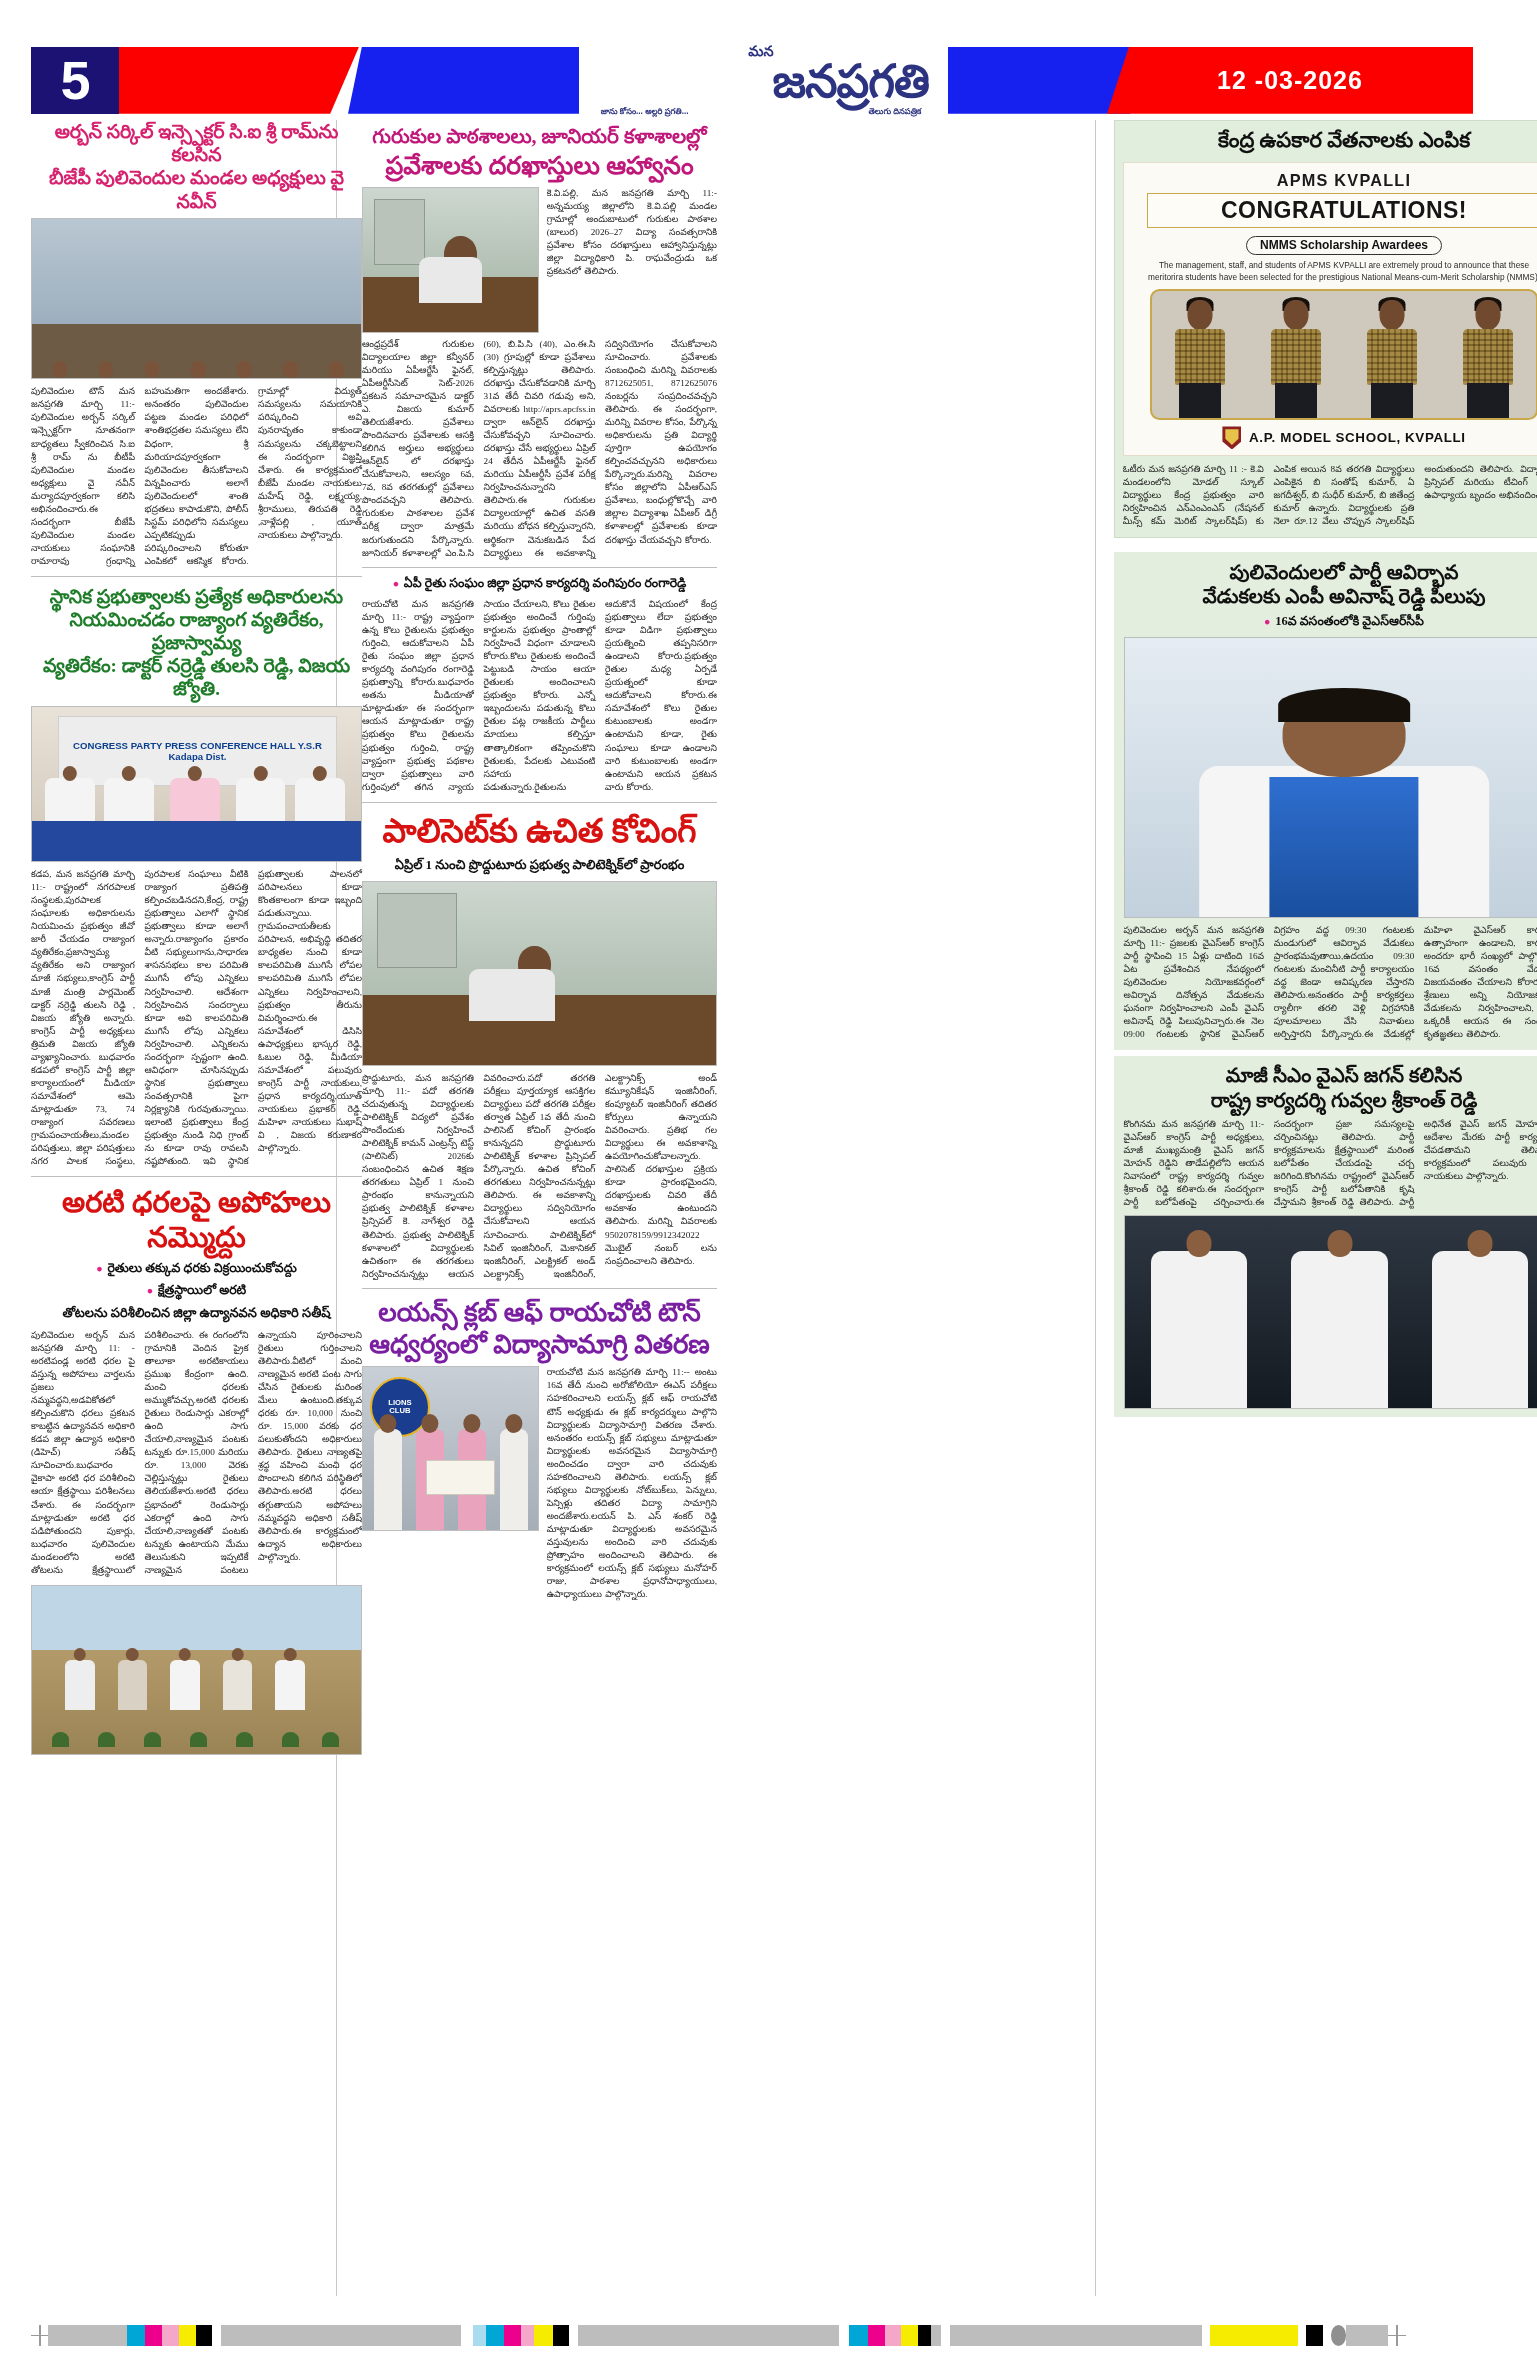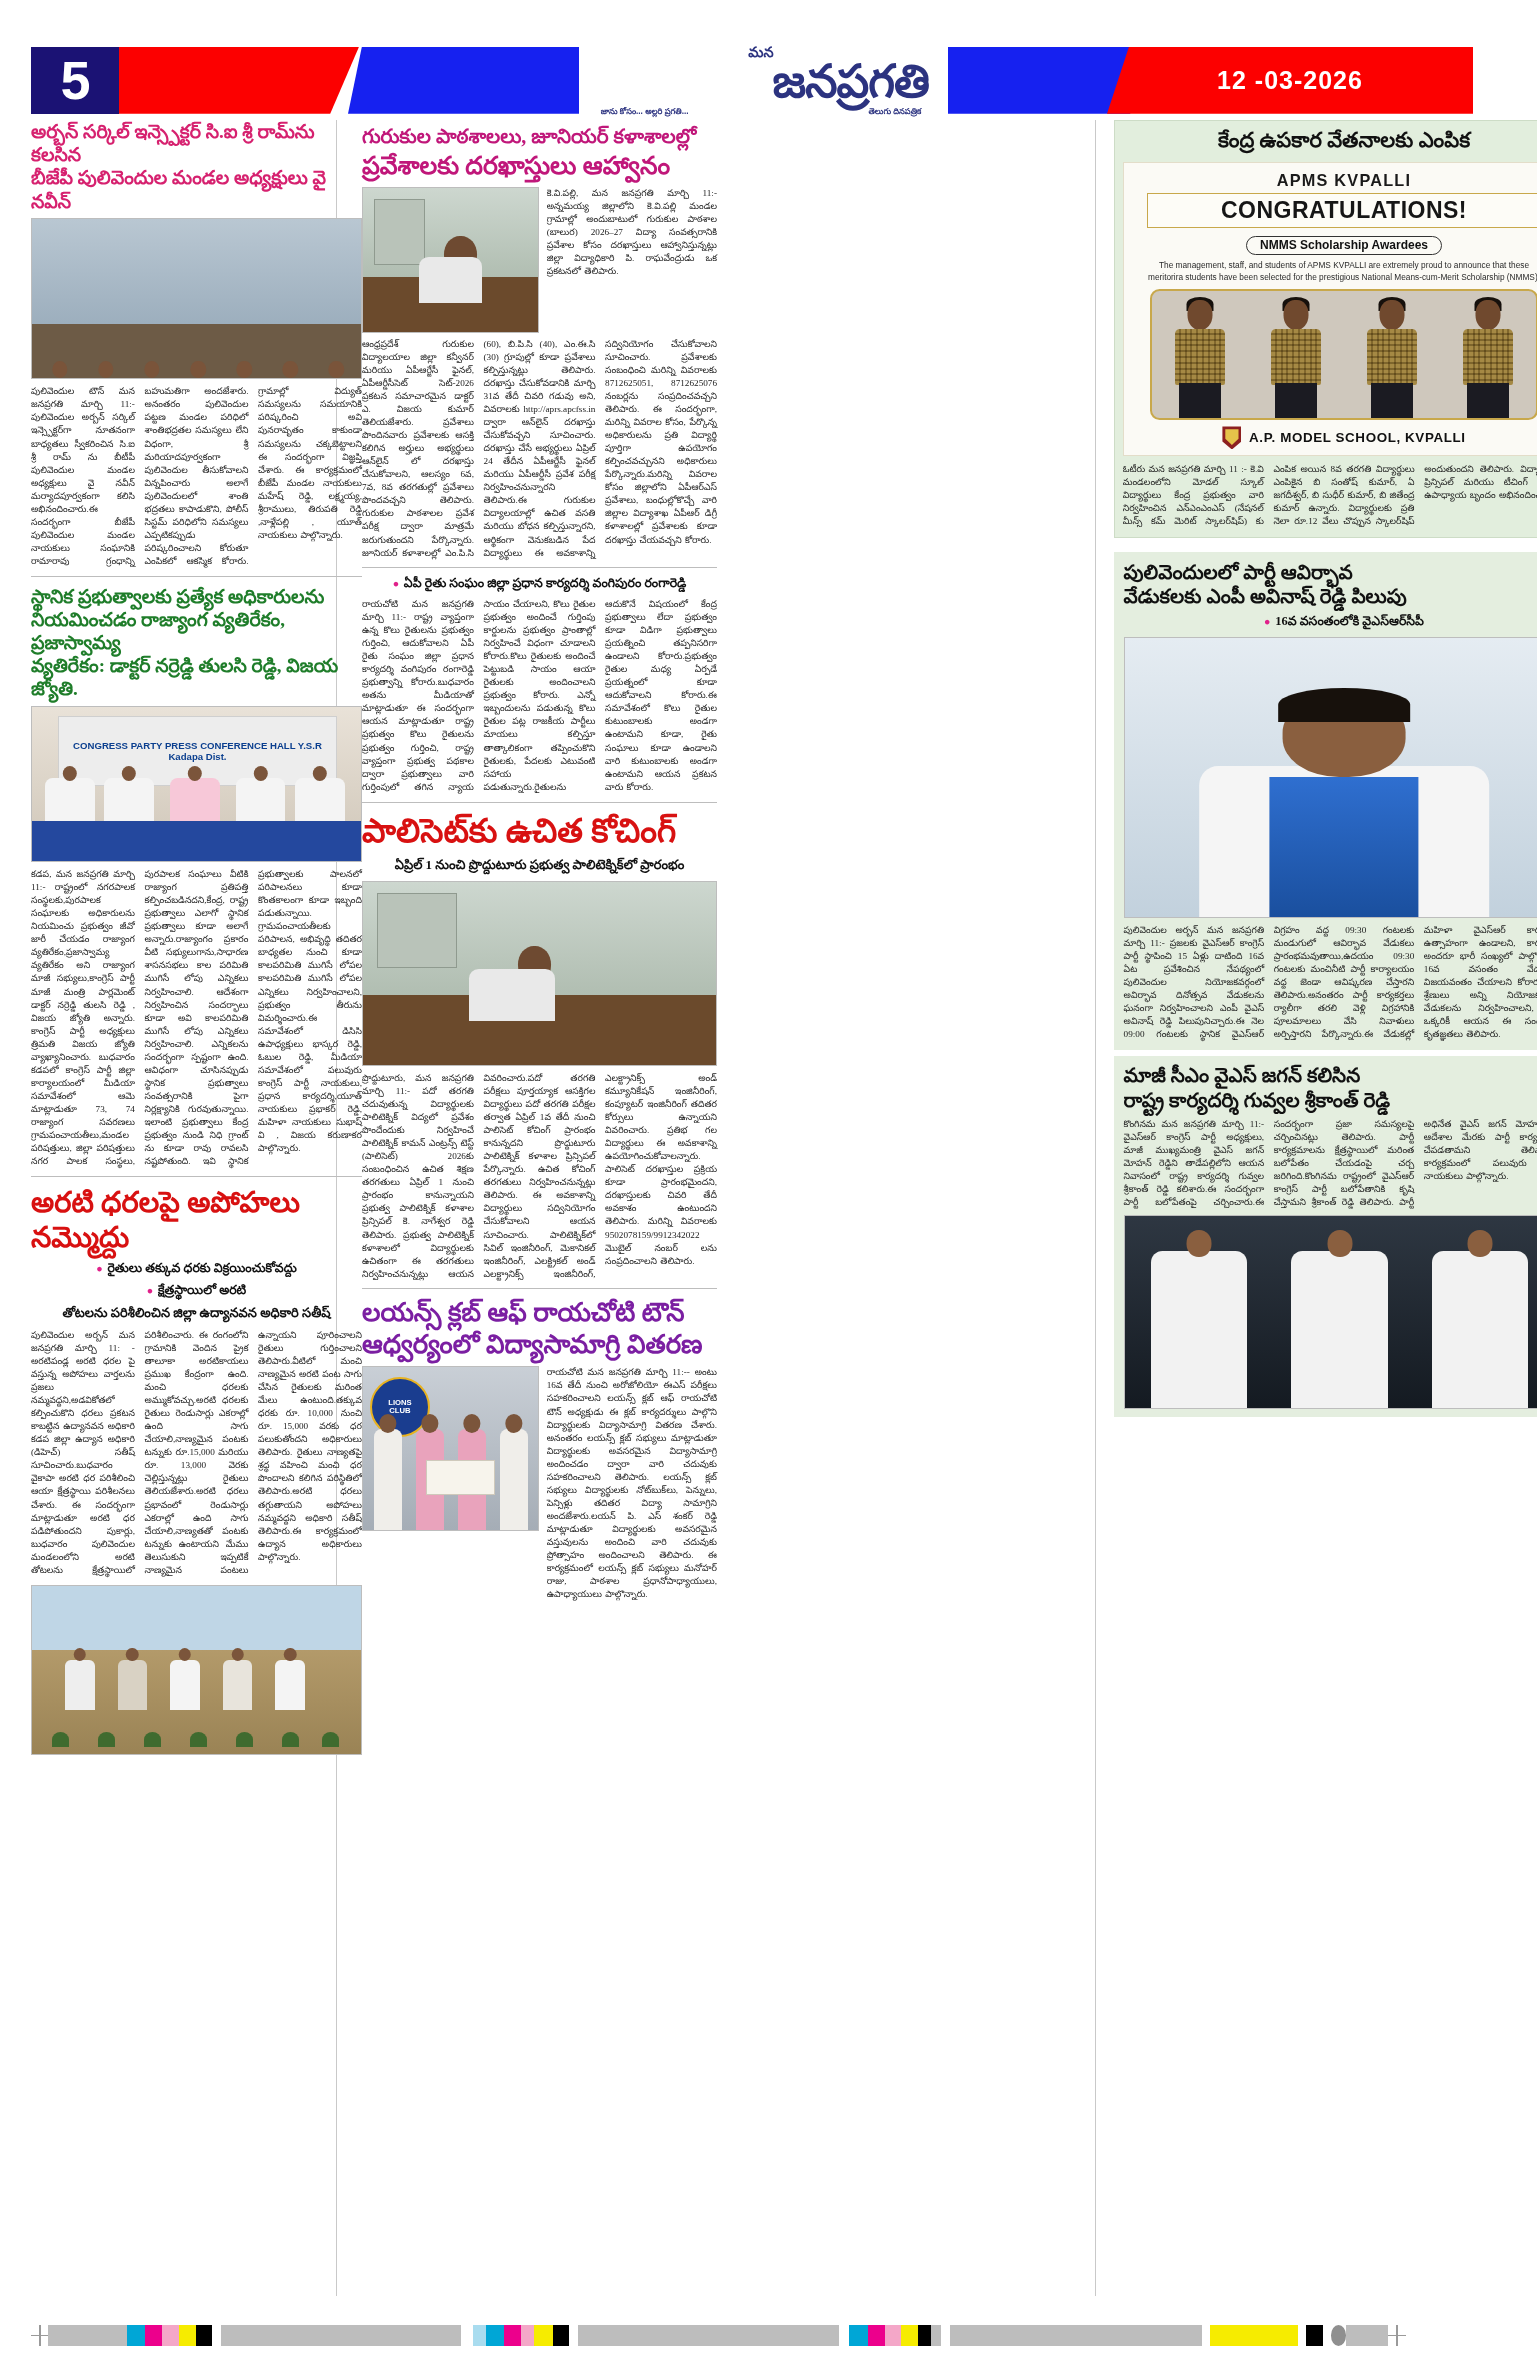--- a/index.html
+++ b/index.html
@@ -12,21 +12,21 @@
   
   .masthead{position:absolute;left:31px;top:43px;width:1476px;height:75px;}
   .mh-pagebox{position:absolute;left:0;top:3.8px;width:88px;height:67px;background:#1b1274;
     display:flex;align-items:center;justify-content:center;}
   .mh-pagenum{color:#fff;font-size:54px;font-weight:bold;line-height:1;letter-spacing:-1px;}
   .mh-redbar{position:absolute;left:88px;top:3.8px;width:240px;height:67px;background:#fc0000;
     clip-path:polygon(0 0,100% 0,88% 100%,0 100%);}
   .mh-bluebar{position:absolute;left:317px;top:3.8px;width:231px;height:67px;background:#1621f0;
     clip-path:polygon(6% 0,100% 0,100% 100%,0 100%);}
   .mh-logo{position:absolute;left:562px;top:0px;width:336px;height:75px;text-align:center;}
-  .mh-mana{font-family:Liberation Serif, serif;color:#2c3380;font-size:14.4px;
+  .mh-mana{font-family:Liberation Mono, monospace;color:#2c3380;font-size:14.4px;
     line-height:1;margin:1.9px 0 0 0;font-weight:bold;}
   .mh-title{font-family:"Liberation Serif","DejaVu Serif",serif;color:#2c3380;
     font-size:46px;font-weight:bold;line-height:1.02;letter-spacing:-1px;text-align:right;}
   .mh-sub{display:flex;justify-content:space-between;font-size:8.2px;color:#2c3380;
     padding:1px 7.7px 0 7.7px;font-weight:bold;}
   .mh-bluebar2{position:absolute;left:917px;top:3.8px;width:207px;height:67px;background:#1621f0;
     clip-path:polygon(0 0,100% 0,88% 100%,0 100%);}
   .mh-redbar2{position:absolute;left:1076px;top:3.8px;width:366px;height:67px;background:#fc0000;
     clip-path:polygon(6% 0,100% 0,100% 100%,0 100%);
     display:flex;align-items:center;justify-content:center;}
@@ -35,21 +35,21 @@
   
   .page{position:absolute;left:0;top:120px;width:1537px;height:2181px;}
   .col{position:absolute;top:0;}
   .col-left{left:31px;width:331px;}
   .col-mid{left:362px;width:355px;}
   .col-right{left:1114px;width:460px;}
 
   .vrule{position:absolute;top:0;width:1px;background:#c9c9c9;}
 
   
-  .hl{font-family:"Liberation Serif","DejaVu Serif",serif;font-weight:bold;
+  .hl{text-align:center;font-family:"Liberation Serif","DejaVu Serif",serif;font-weight:bold;
     line-height:1.22;margin:0 0 5.8px 0;}
   .hl-pink{color:#d6216f;font-size:19px;}
   .hl-pink-lg{color:#c0177a;font-size:25px;}
   .hl-green{color:#1f7d2a;font-size:19px;}
   .hl-orange{color:#ef6a16;font-size:26px;}
   .hl-red{color:#d81111;font-size:33px;}
   .hl-black{color:#111;font-size:20px;}
   .hl-purple{color:#7b1fa2;font-size:26px;}
 
   .subhl{text-align:center;font-size:13px;color:#111;font-weight:bold;margin:1.9px 0 5.8px 0;

